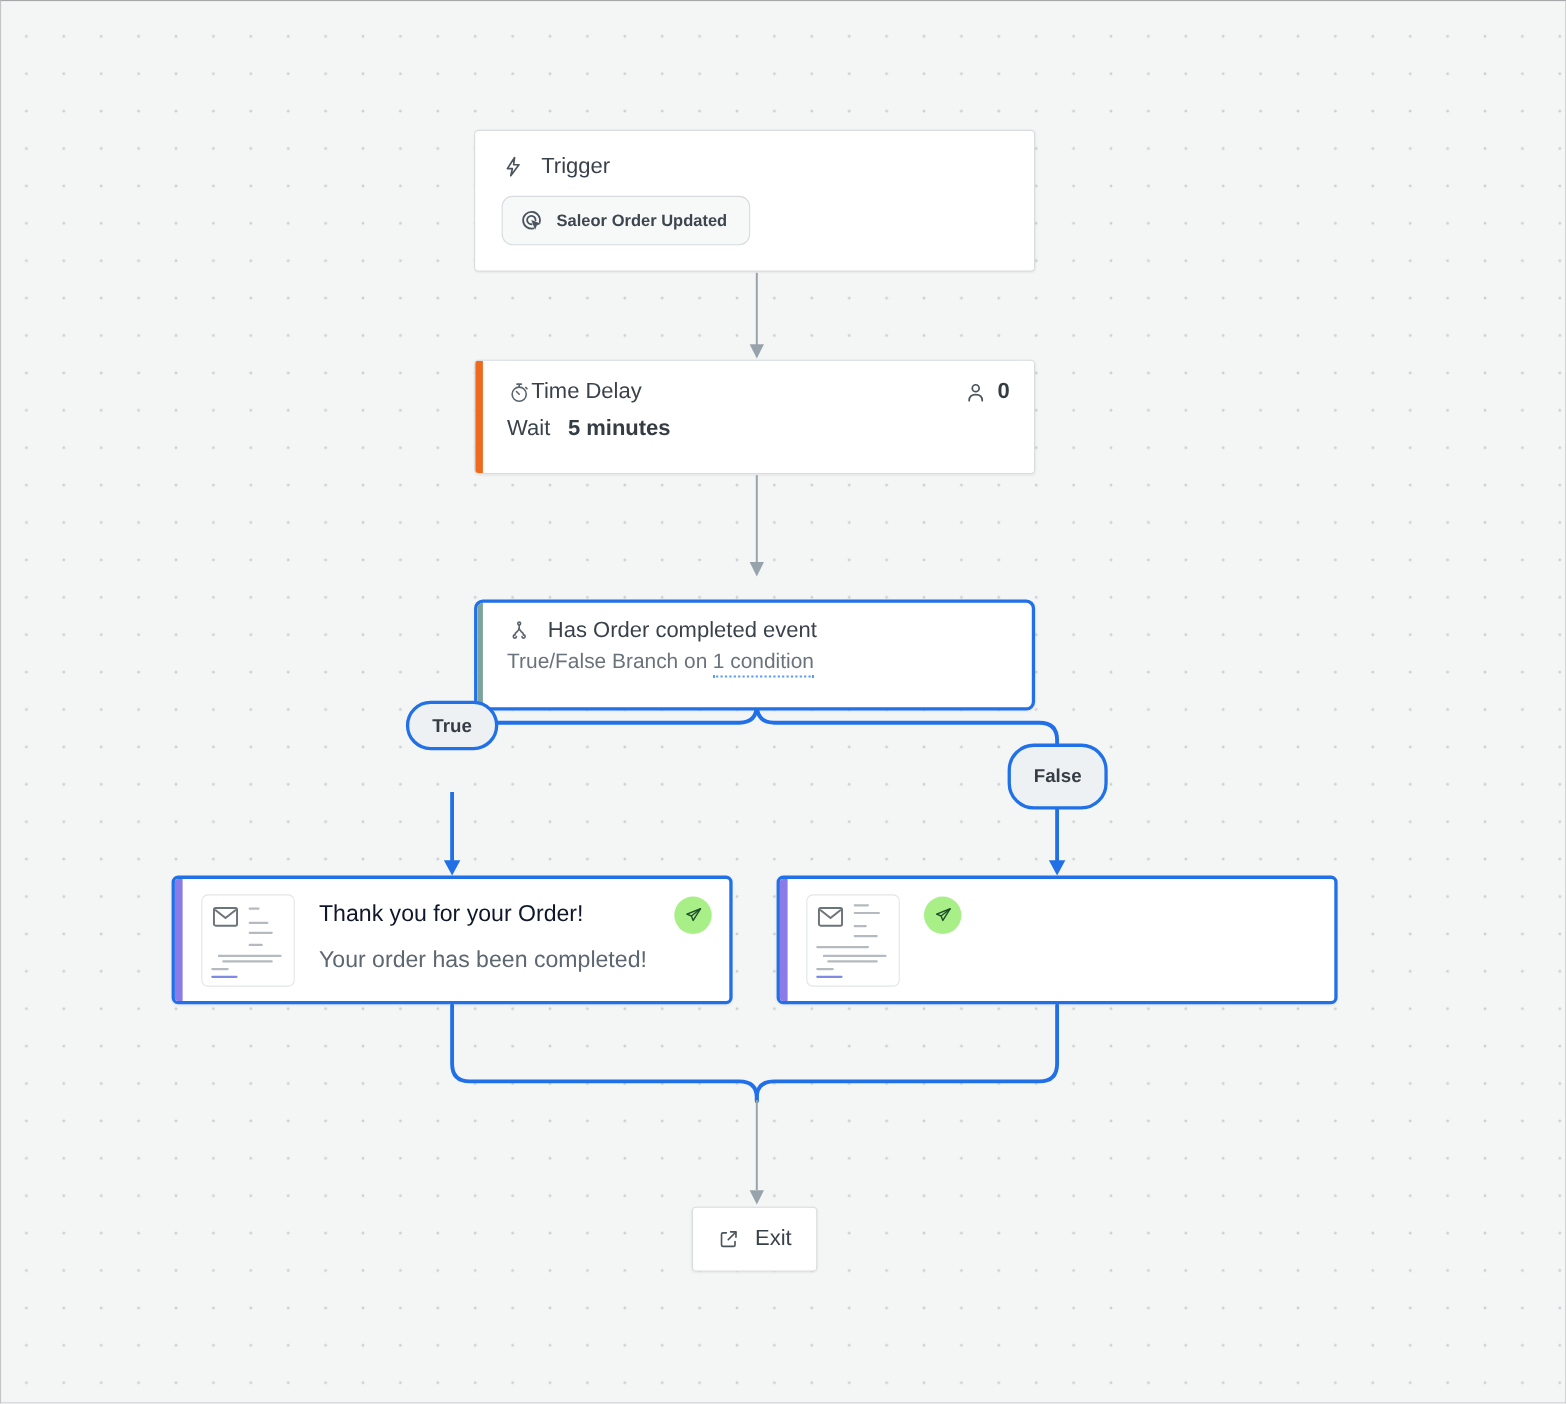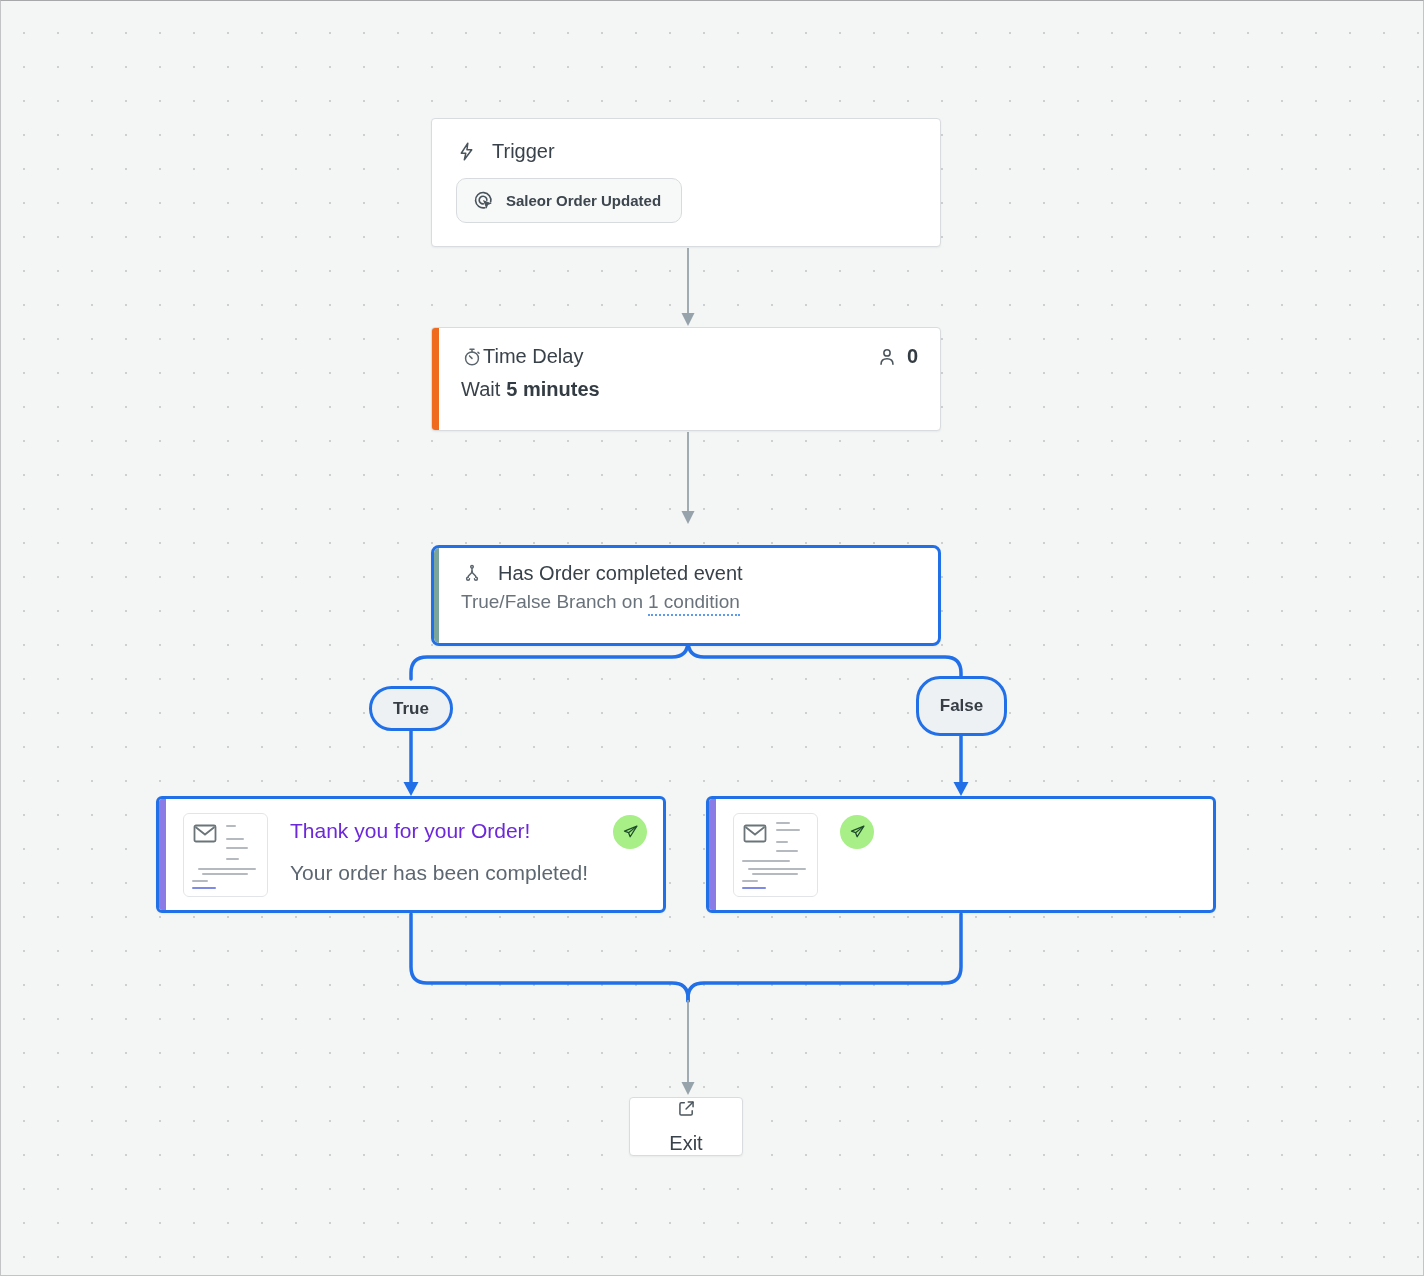--- a/index.html
+++ b/index.html
@@ -32,58 +32,58 @@
   .trigger-btn{
     margin-top:15px;display:inline-flex;align-items:center;gap:11px;
     background:#f7f8f8;border:1px solid #d7dbde;border-radius:10px;
     padding:10px 20px 10px 15px;cursor:pointer;
   }
   .trigger-btn span{font-size:15px;font-weight:700;color:#3d464e;}
   
   .delay{left:430px;top:326px;width:510px;height:104px;padding:17px 22px 15px 29px;}
   .delay .hrow{}
   .count{font-size:20px;font-weight:700;color:#343c43;margin-left:9px;}
-  .wait-line{margin-top:10px;font-size:20px;color:#39424a;display:flex;gap:6px;}
+  .wait-line{margin-top:10px;font-size:20px;color:#39424a;display:flex;gap:16px;}
   .wait-line b{font-weight:700;color:#343c43;}
   .spacer{flex:1;}
   
   .condition{left:430px;top:544px;width:510px;height:101px;border:3px solid #2170e8;border-radius:8px;padding:14px 20px 12px 27px;}
   .condition .accent{width:5px;}
   .condition .hrow{gap:15px;}
   .cond-sub{margin-top:6px;font-size:19px;color:#6a737b;display:flex;gap:5px;align-items:baseline;}
   .cond-link{border-bottom:2px dotted #5d9bee;padding-bottom:1px;cursor:pointer;}
   
   .pill{
     position:absolute;display:flex;align-items:center;justify-content:center;
     background:#edf1f3;border:3px solid #2170e8;border-radius:24px;box-sizing:border-box;
     font-size:17px;font-weight:600;color:#363d44;
   }
-  .pill-true{left:368px;top:685px;width:84px;height:45px;}
+  .pill-true{left:368px;top:636px;width:84px;height:45px;}
   .pill-false{left:915px;top:675px;width:91px;height:60px;}
   
   .email{border:3px solid #2170e8;border-radius:6px;width:510px;height:117px;top:795px;padding:14px 16px 14px 24px;display:flex;align-items:flex-start;gap:22px;}
   .email-left{left:155px;}
   .email-right{left:705px;}
   .email .txt{flex:1;min-width:0;padding-top:6px;}
-  .email .txt .t1{font-size:21px;color:#6d28d9;white-space:nowrap;overflow:hidden;}
+  .email .txt .t1{font-size:21px;color:#0f172a;white-space:nowrap;overflow:hidden;}
   .email .txt .t2{margin-top:18px;font-size:21px;color:#5d6771;white-space:nowrap;overflow:hidden;}
   .badge{
     flex:0 0 auto;width:34px;height:34px;border-radius:50%;background:#a7ef86;
     display:flex;align-items:center;justify-content:center;color:#1e4d2b;margin-top:2px;
   }
   
   .thumb{
     flex:0 0 auto;width:85px;height:84px;background:#fff;border:1px solid #e2e5e7;
     border-radius:6px;box-sizing:border-box;padding:7px 6px;position:relative;
   }
   .thumb .env{position:absolute;left:9px;top:10px;color:#6b7479;}
   .tl{position:absolute;height:2px;background:#b4babf;border-radius:1px;}
   .tl.blue{background:#7e8ae4;height:2px;}
   
-  .exit{left:628px;top:1096px;width:114px;height:59px;display:flex;align-items:center;justify-content:center;gap:13px;cursor:pointer;flex-direction:column;}
+  .exit{left:628px;top:1096px;width:114px;height:59px;display:flex;align-items:center;justify-content:center;gap:13px;cursor:pointer;}
 </style>
 </head>
 <body>
 
 <div class="canvas">
 
   <svg class="edges" width="1422" height="1274" viewBox="0 0 1422 1274">
 
     <path d="M687,247 L687,313" fill="none" stroke="#97a3ab" stroke-width="1.8" style="stroke: rgb(151, 163, 171);"></path>
     <polygon points="687,325 680.5,312 693.5,312" fill="#97a3ab" style="fill: rgb(151, 163, 171);"></polygon>

